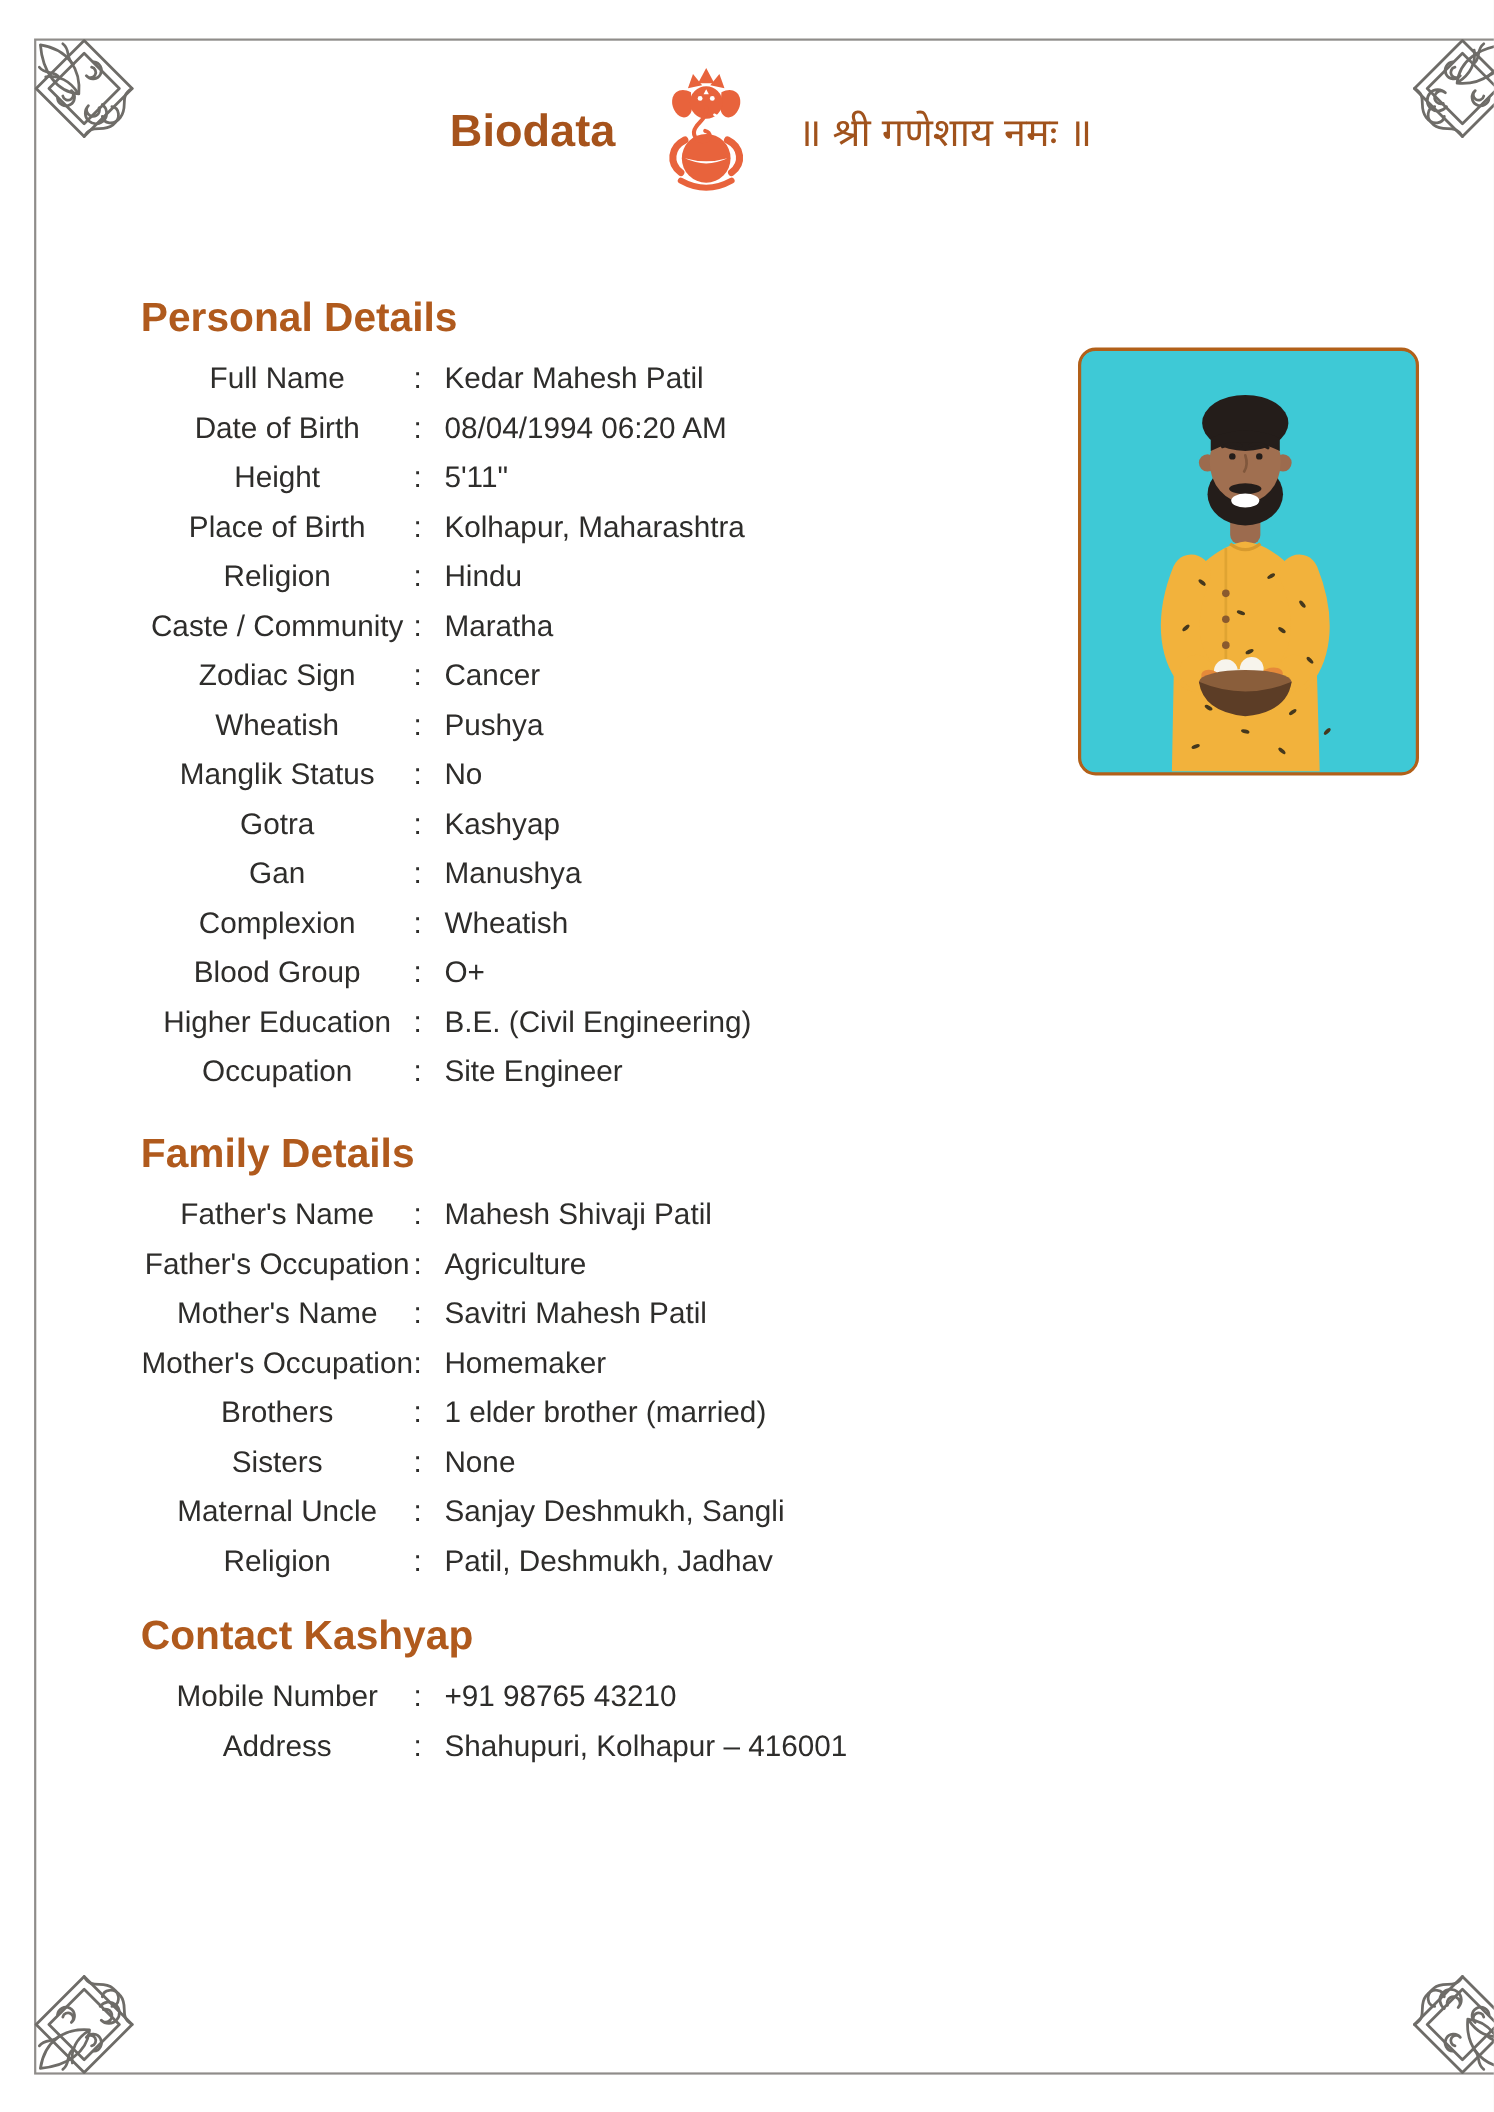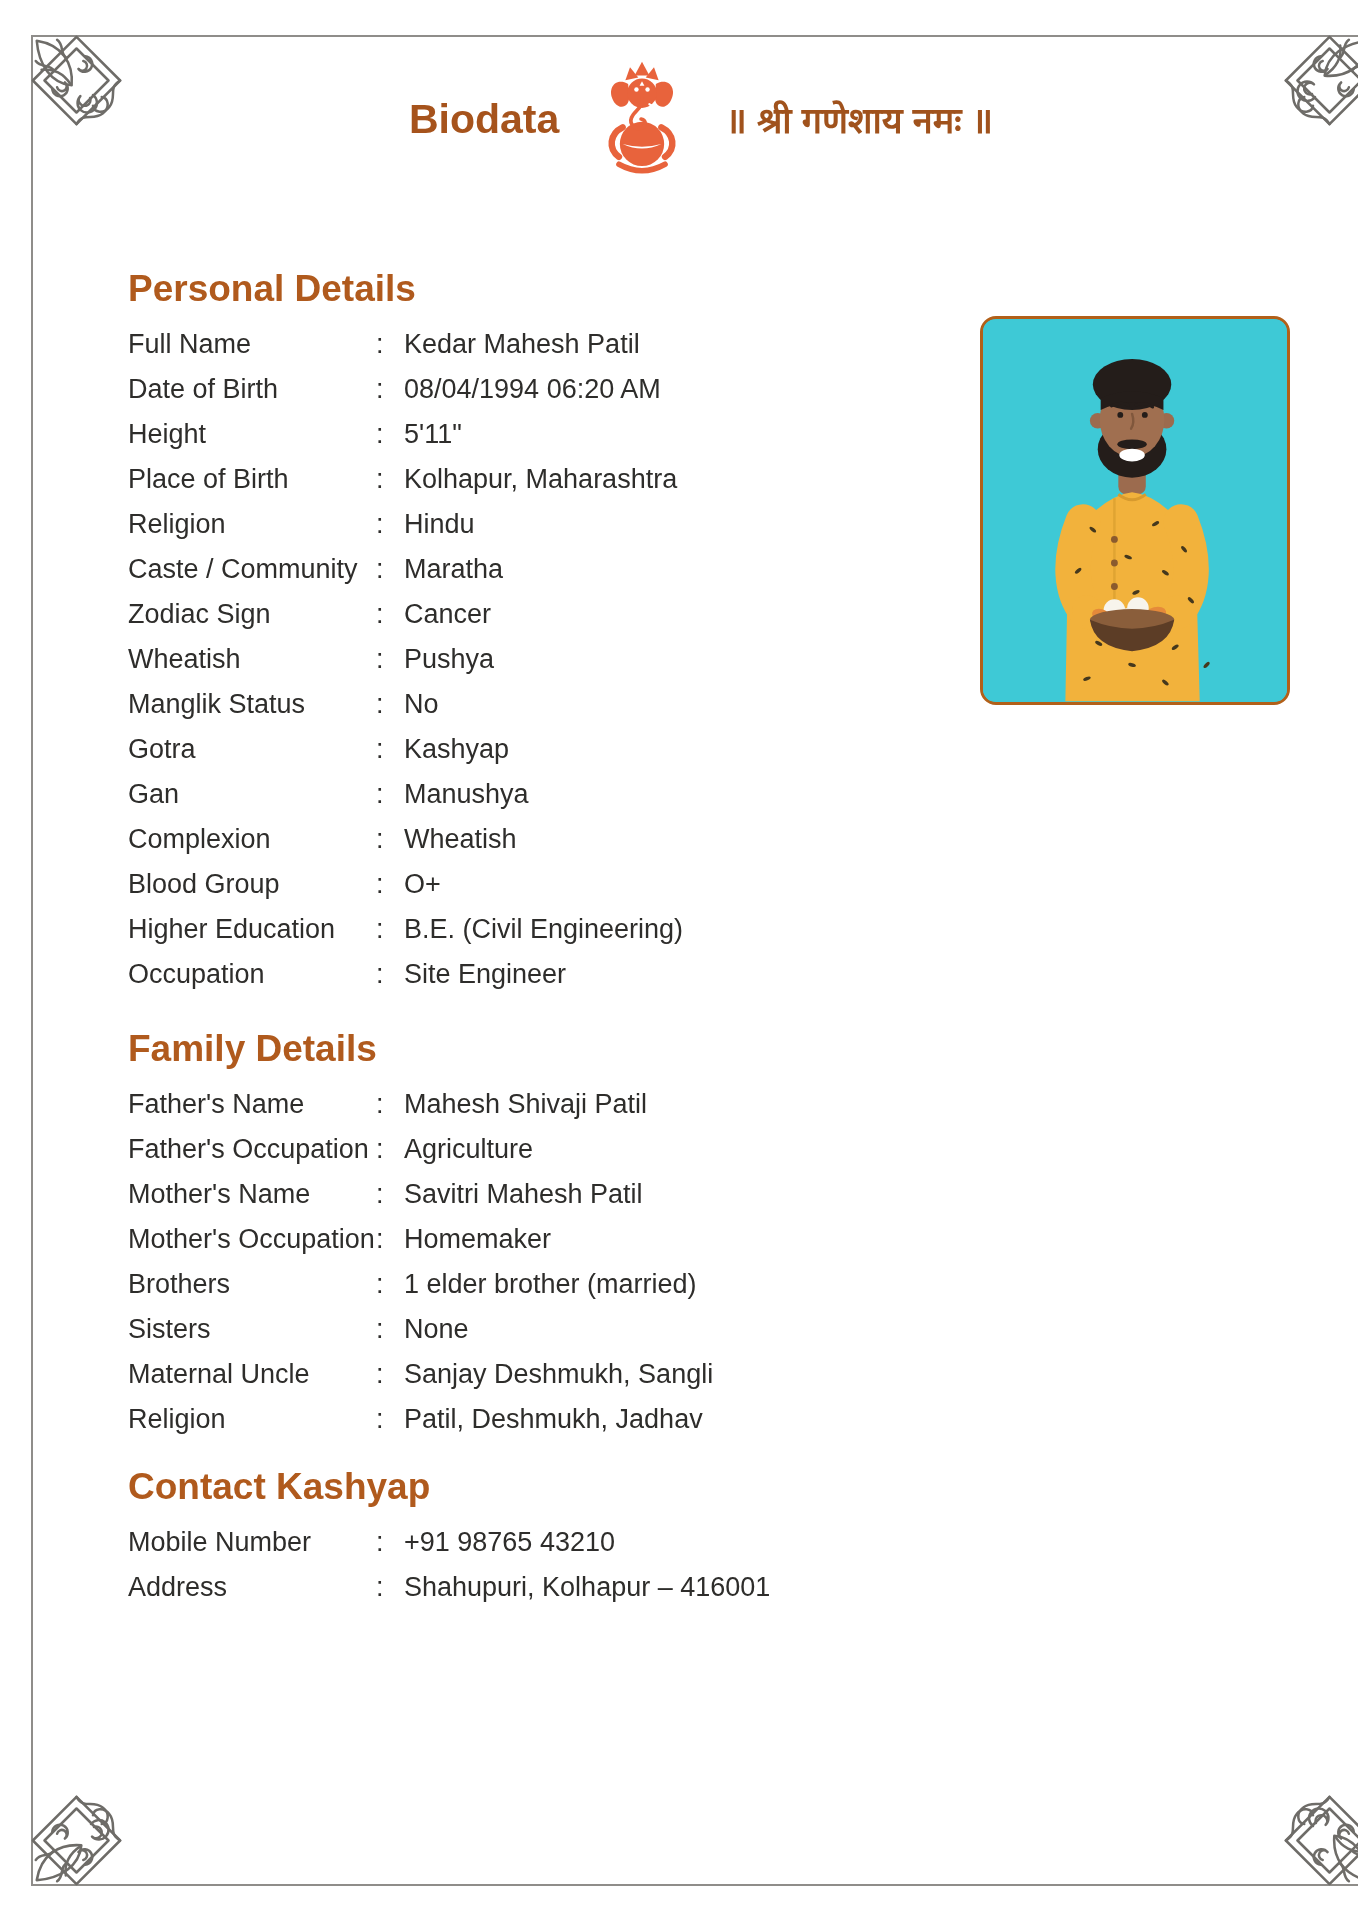--- a/index.html
+++ b/index.html
@@ -27,34 +27,34 @@
   .header{
     position:absolute;left:0;right:0;top:58px;height:122px;
     display:flex;align-items:center;justify-content:center;gap:40px;
   }
   .biodata-title{
     font-size:41px;font-weight:700;color:var(--title,#a6531c);
     letter-spacing:0px;
   }
   .ganesha{width:86px;height:120px;color:var(--ganesha,#e8633c);}
   .mantra{
-    font-size:36px;font-weight:700;color:var(--mantra,#a0521c);
+    font-size:36px;font-weight:400;color:var(--mantra,#a0521c);
   }
 
   .section{position:absolute;left:128px;right:80px;}
   .section.personal{top:266px;}
   .section.family{top:1026px;}
   .section.contact{top:1464px;}
   .section-heading{
     margin:0;font-size:37px;line-height:46px;font-weight:700;
     color:var(--accent,#b05a1d);
   }
   .rows{margin-top:10px;}
   .row{display:flex;height:45px;line-height:45px;font-size:27px;color:var(--text,#2e2d2b);}
-  .row .label{flex:0 0 248px;}
+  .row .label{flex:0 0 248px;text-align:center;}
   .row .colon{flex:0 0 28px;}
   .row .value{flex:1 1 auto;white-space:nowrap;}
 
   .photo-frame{
     position:absolute;left:980px;top:316px;width:310px;height:389px;
     box-sizing:border-box;border:3px solid var(--photo-border,#b26019);
     border-radius:16px;overflow:hidden;background:var(--photo-bg,#3ec9d6);
   }
   .photo-frame svg{display:block;width:100%;height:100%;}
 </style>

